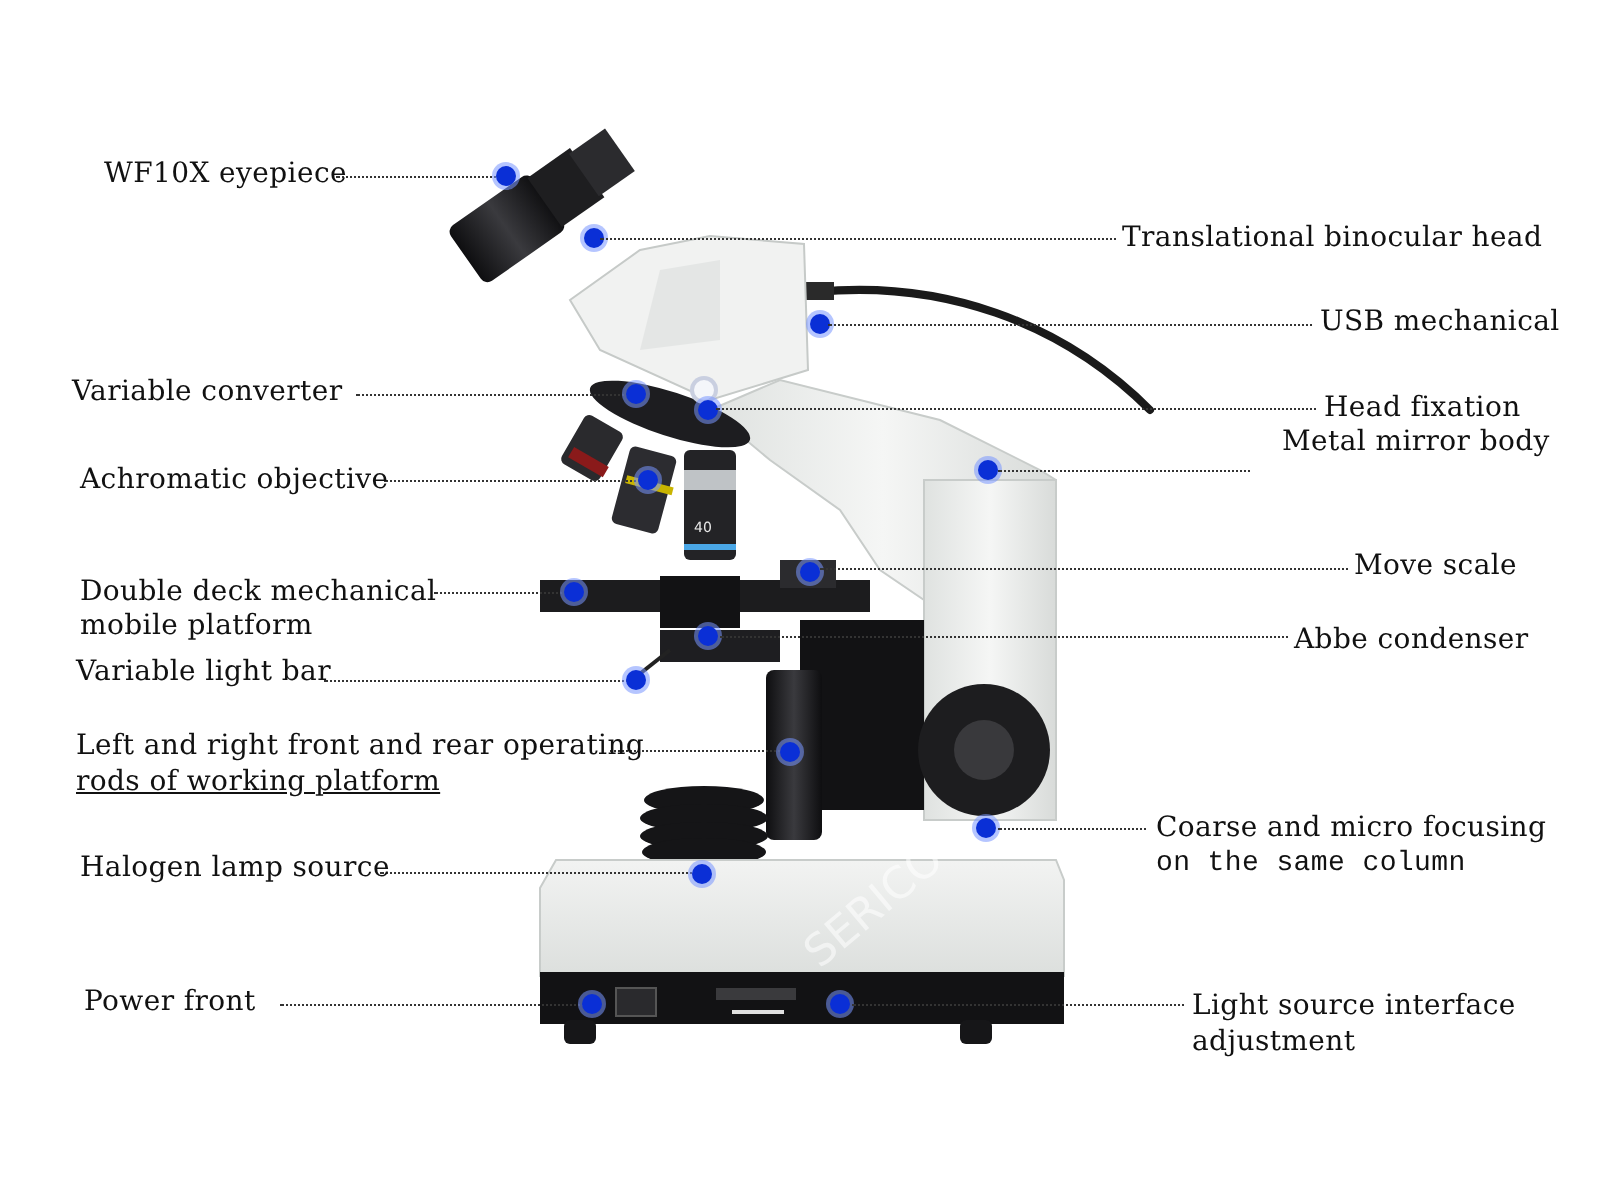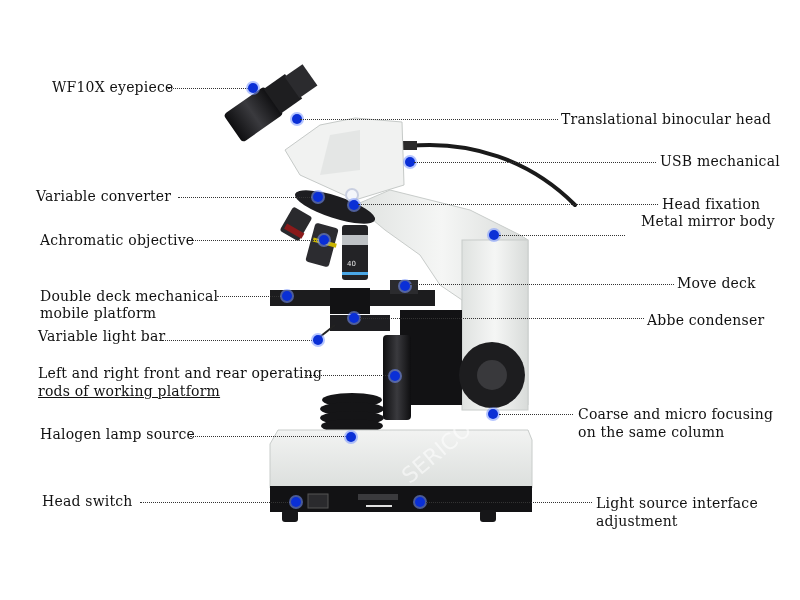--- a/index.html
+++ b/index.html
@@ -117,21 +117,21 @@
 <div class="leader" style="left:305px; top:375px; width:85px;"></div>
 <div class="label" style="left:38px; top:364px;">Left and right front and rear operating</div>
 <div class="label" style="left:38px; top:382px;text-decoration:underline;">rods of working platform</div>
 <div class="dot" style="left:395px; top:376px;"></div>
 
 <div class="leader" style="left:190px; top:436px; width:156px;"></div>
 <div class="label" style="left:40px; top:425px;text-align:right;">Halogen lamp source</div>
 <div class="dot" style="left:351px; top:437px;"></div>
 
 <div class="leader" style="left:140px; top:502px; width:152px;"></div>
-<div class="label" style="left:42px; top:492px;">Head switch</div>
+<div class="label" style="left:42px; top:492px;">Power front</div>
 <div class="dot" style="left:296px; top:502px;"></div>
 
 <div class="dot" style="left:297px; top:119px;"></div>
 <div class="leader" style="left:300px; top:119px; width:258px;"></div>
 <div class="label" style="left:561px; top:110px;">Translational binocular head</div>
 
 <div class="dot" style="left:410px; top:162px;"></div>
 <div class="leader" style="left:414px; top:162px; width:242px;"></div>
 <div class="label" style="left:660px; top:152px;">USB mechanical</div>
 
@@ -139,27 +139,27 @@
 <div class="dot" style="left:354px; top:205px;"></div>
 <div class="leader" style="left:358px; top:204px; width:300px;"></div>
 <div class="label" style="left:662px; top:195px;">Head fixation</div>
 
 <div class="dot" style="left:494px; top:235px;"></div>
 <div class="leader" style="left:499px; top:235px; width:126px;"></div>
 <div class="label" style="left:629px; top:212px;margin-left:12px;">Metal mirror body</div>
 
 <div class="dot" style="left:405px; top:286px;"></div>
 <div class="leader" style="left:410px; top:284px; width:264px;"></div>
-<div class="label" style="left:677px; top:274px;">Move deck</div>
+<div class="label" style="left:677px; top:274px;">Move scale</div>
 
 <div class="dot" style="left:354px; top:318px;"></div>
 <div class="leader" style="left:360px; top:318px; width:284px;"></div>
 <div class="label" style="left:647px; top:311px;">Abbe condenser</div>
 
 <div class="dot" style="left:493px; top:414px;"></div>
 <div class="leader" style="left:499px; top:414px; width:74px;"></div>
 <div class="label" style="left:578px; top:405px;">Coarse and micro focusing</div>
-<div class="label" style="left:578px; top:423px;">on the same column</div>
+<div class="label" style="left:578px; top:423px;font-family:Liberation Mono, monospace;">on the same column</div>
 
 <div class="dot" style="left:420px; top:502px;"></div>
 <div class="leader" style="left:426px; top:502px; width:166px;"></div>
 <div class="label" style="left:596px; top:494px;">Light source interface</div>
 <div class="label" style="left:596px; top:512px;">adjustment</div>
 
 </body></html>

